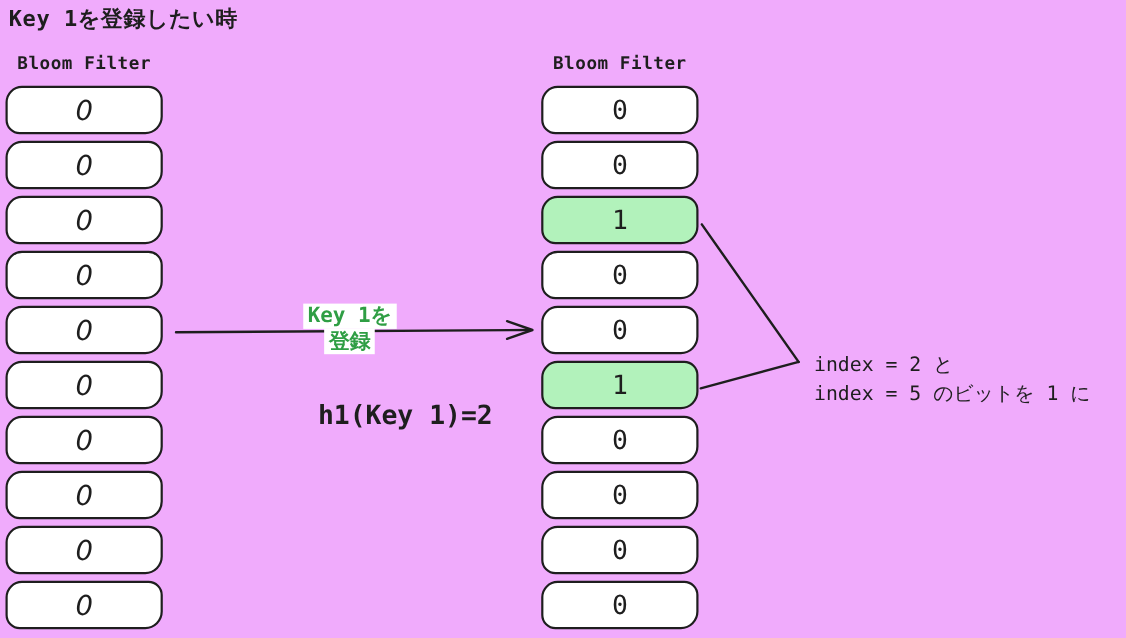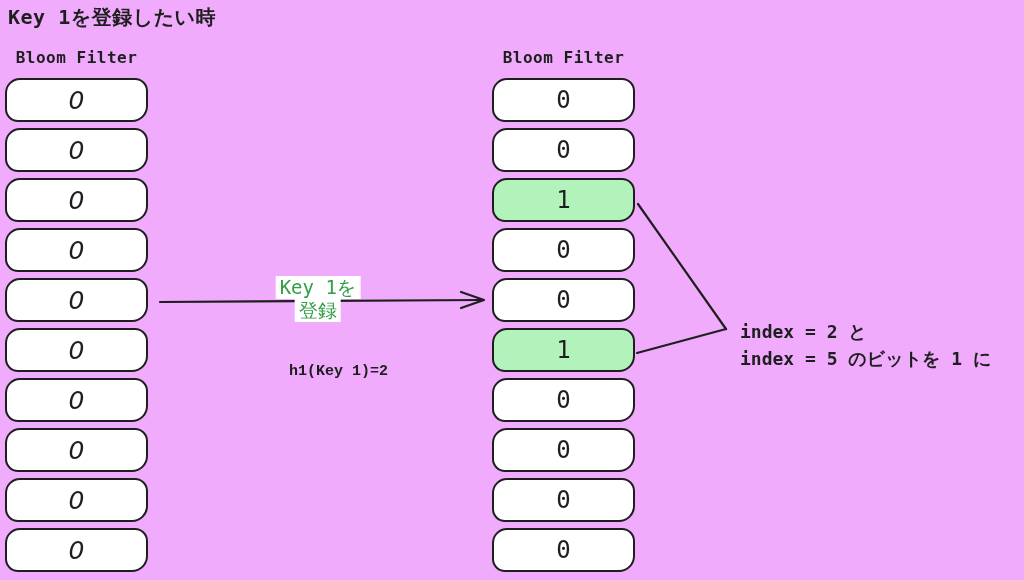--- a/index.html
+++ b/index.html
@@ -26,30 +26,30 @@
     display:flex;align-items:center;justify-content:center;
     font-size:24px;line-height:1;
   }
   .column.left .cell{
     font-family:"DejaVu Sans",sans-serif;font-style:italic;font-size:25px;
   }
   .cell.hl{background:#b2f2bb;}
   svg.lines{position:absolute;left:0;top:0;pointer-events:none;}
   .arrow-label{
     position:absolute;left:318px;top:276px;transform:translateX(-50%);
-    text-align:center;color:#2f9e44;font-size:19px;line-height:23px;font-weight:400;white-space:nowrap;
+    text-align:center;color:#2f9e44;font-size:19px;line-height:23px;font-weight:700;white-space:nowrap;
   }
   .arrow-label span{display:inline-block;background:#ffffff;padding:0 4px;}
   .hash{
-    position:absolute;left:289px;font-size:15px;font-weight:600;white-space:nowrap;font-family:Liberation Mono, monospace;
+    position:absolute;left:289px;font-size:24px;font-weight:600;white-space:nowrap;
   }
   .hash1{top:363px}
   .hash2{top:399px}
   .annotation{
-    position:absolute;left:740px;top:318px;font-size:18px;line-height:27px;font-weight:700;white-space:nowrap;
+    position:absolute;left:740px;top:318px;font-size:18px;line-height:27px;font-weight:400;white-space:nowrap;
   }
 </style>
 </head>
 <body>
 
 <div class="canvas">
 
   <div class="title">Key 1を登録したい時</div>
 
   <div class="col-label left">Bloom Filter</div>

